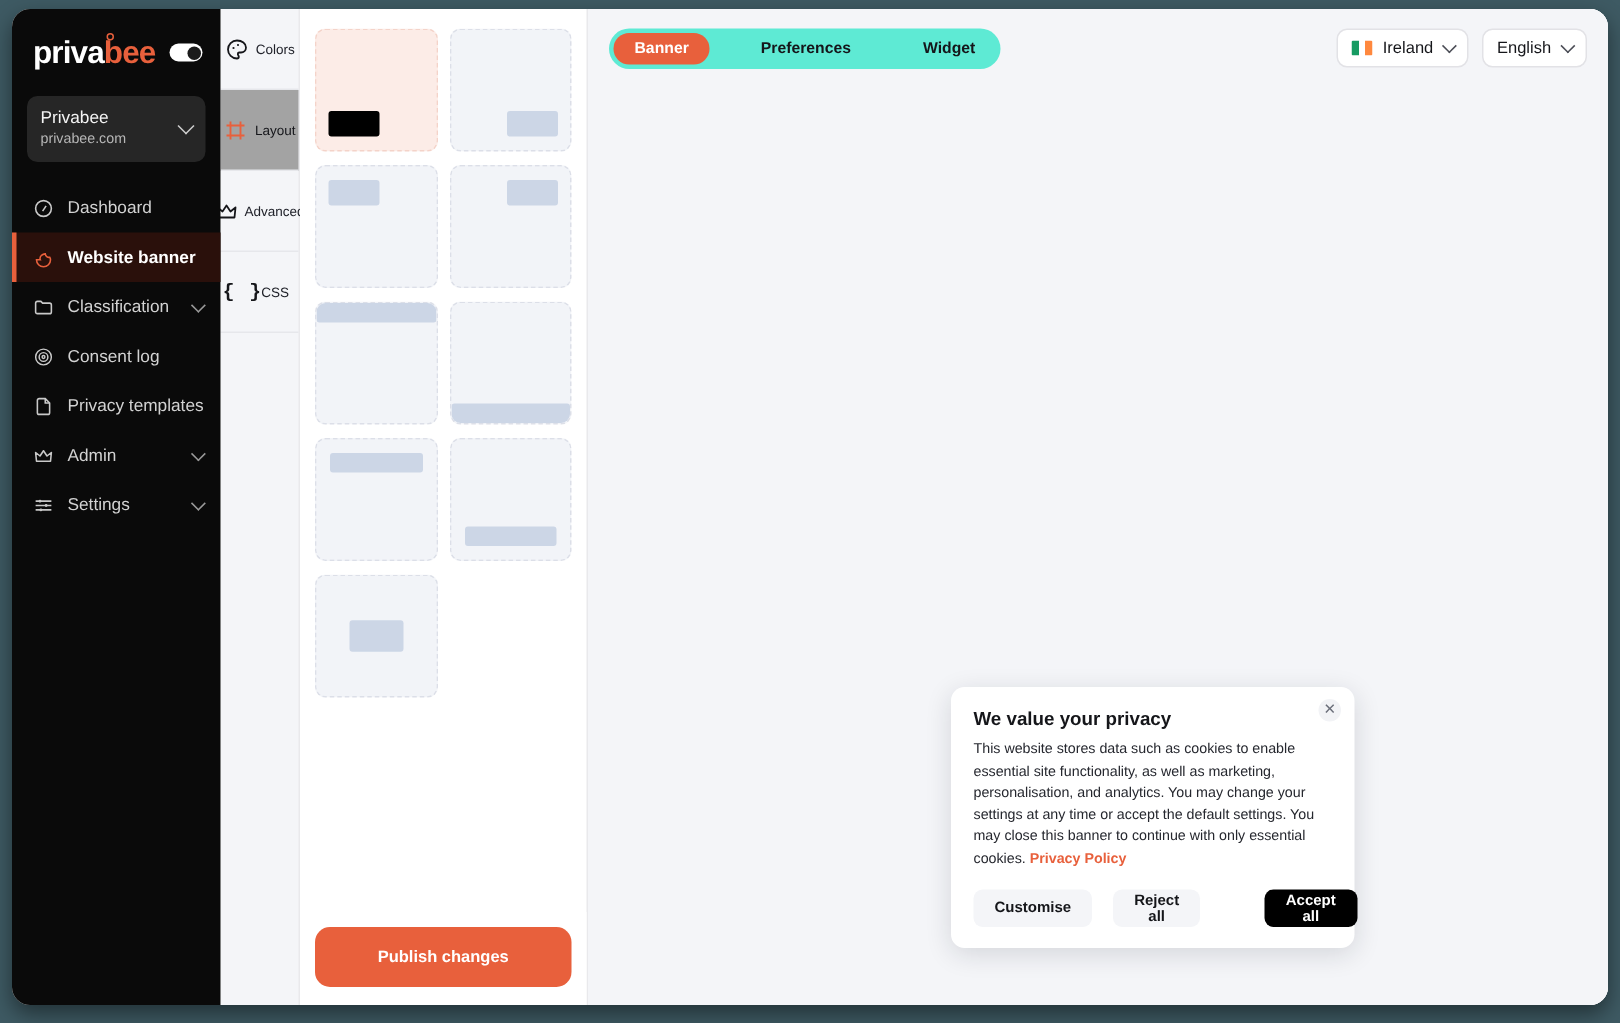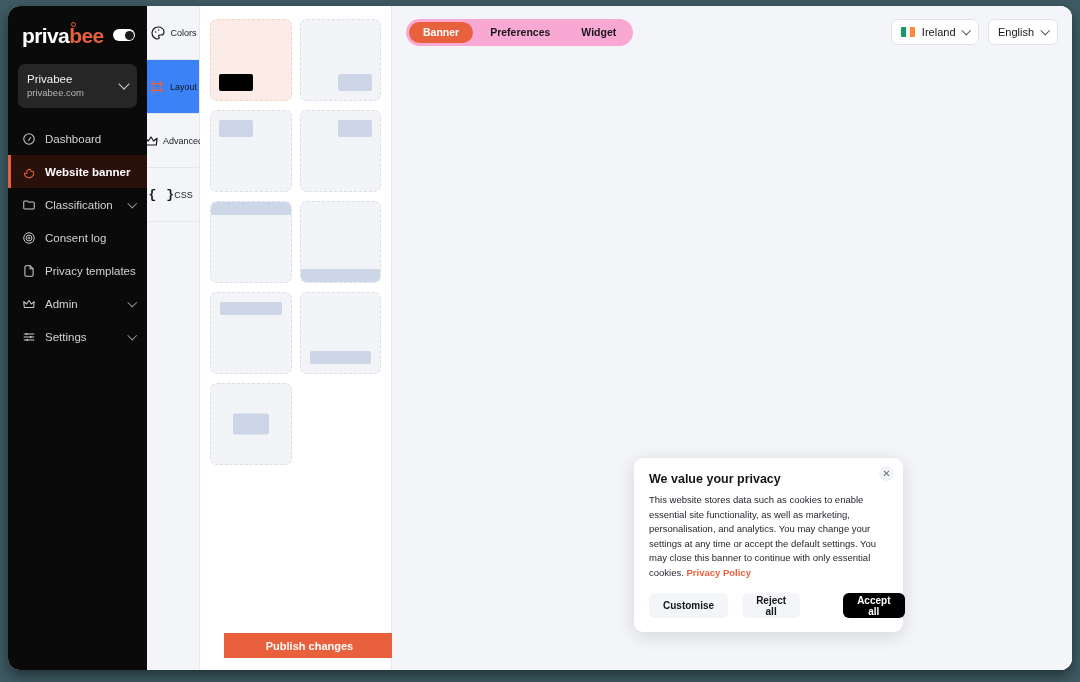--- a/index.html
+++ b/index.html
@@ -207,21 +207,21 @@
   }
   .rail-item {
     height: 54px;
     display: flex;
     align-items: center;
     justify-content: center;
     gap: 4px;
     cursor: pointer;
     border-bottom: 1px solid #e6e7eb;
   }
-  .rail-item.active { background: #3b82f6; align-items: center; }
+  .rail-item.active { background: #a3a3a3; align-items: center; }
   .rail-label {
     font-size: 9px;
     color: #20222a;
     font-weight: 400;
   }
   .rail-item.active .rail-label { color: #15161a; }
   .rail-glyph {
     width: 17px; height: 17px;
     display: flex; align-items: center; justify-content: center;
     color: #15161a;
@@ -283,30 +283,29 @@
   .pl-top-pill     { left: 9px; top: 9px; width: calc(100% - 18px); height: 13px; border-radius: 7px; }
   .pl-bottom-pill  { left: 9px; bottom: 9px; width: calc(100% - 18px); height: 13px; border-radius: 7px; }
   .pl-center       { left: 50%; top: 50%; transform: translate(-50%, -50%); width: 36px; height: 21px; }
 
   #publish-wrap {
     padding: 10px 10px 12px 10px;
     background: #ffffff;
   }
   #publish-btn {
     width: 100%;
-    height: 25px;
+    height: 40px;
     border: none;
-    border-radius: 0;
+    border-radius: 10px;
     background: #e8603c;
     color: #ffffff;
     font-size: 11px;
     font-weight: 700;
     font-family: "Liberation Sans", sans-serif;
     cursor: pointer;
-    margin-left: 14px;
   }
 
   
   #preview {
     flex: 1;
     background: #f4f5f8;
     display: flex;
     flex-direction: column;
     min-width: 0;
     position: relative;
@@ -314,24 +313,24 @@
   #preview-toolbar {
     height: 52px;
     flex: 0 0 52px;
     display: flex;
     align-items: center;
     justify-content: space-between;
     padding: 0 14px 0 14px;
   }
   .seg-group {
     display: inline-flex;
-    background: #f9a8d4;
+    background: #5eead4;
     border-radius: 16px;
     padding: 3px;
-    gap: 3px;
+    gap: 20px;
   }
   .seg {
     height: 21px;
     padding: 0 14px;
     border-radius: 14px;
     font-size: 10.5px;
     font-weight: 700;
     color: #15161a;
     display: flex;
     align-items: center;

